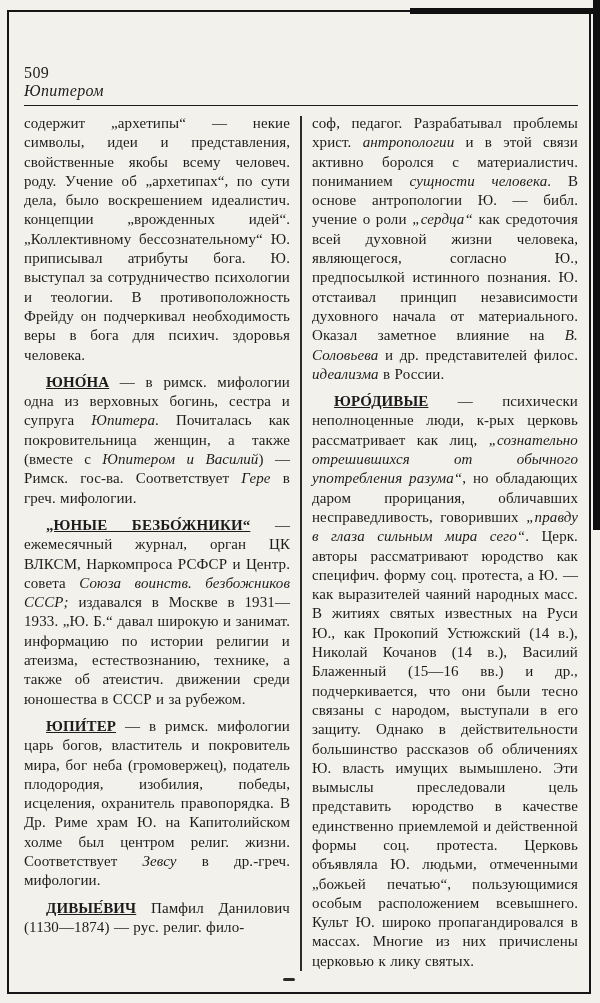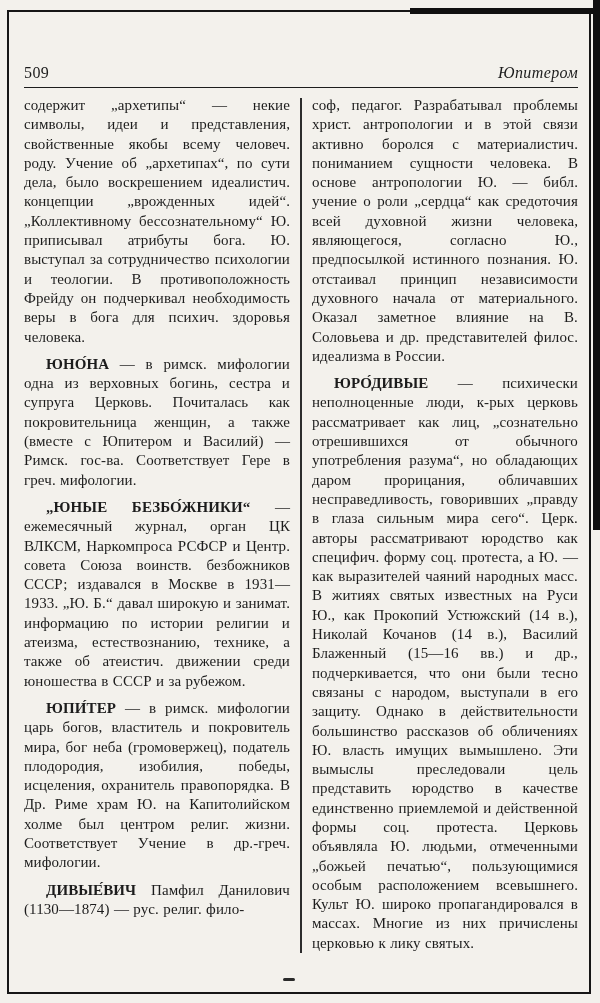--- a/index.html
+++ b/index.html
@@ -14,65 +14,65 @@
     position:absolute;left:7px;top:10px;right:9px;bottom:9px;
     border:2px solid #161616;pointer-events:none;
   }
   .edge-right{position:absolute;top:0;right:0;width:7px;height:530px;background:#101010;}
   .edge-top-right{position:absolute;top:8px;right:0;width:190px;height:6px;background:#101010;}
   .speck{position:absolute;left:283px;bottom:22px;width:12px;height:3px;background:#2a2a2a;border-radius:2px;}
 
   .content{position:absolute;left:24px;right:22px;top:64px;bottom:26px;}
 
   .header{
-    display:flex;justify-content:space-between;align-items:baseline;
-    font-size:16px;letter-spacing:.4px;
+    display:flex;justify-content:flex-end;align-items:baseline;
+    font-size:16px;letter-spacing:.4px;flex-direction:column;
   }
   .running-title{font-style:italic;}
   .header-rule{border:0;border-top:1.6px solid #1d1d1d;margin:5px 0 8px 0;}
 
   .columns{display:flex;justify-content:space-between;align-items:stretch;}
   .col{width:266px;}
   .divider{width:1.3px;background:#2c2c2c;margin:2px 0 0 0;}
 
   .col p{
     margin:0;
     text-align:justify;
     font-size:15px;
     line-height:19.3px;
     letter-spacing:.1px;
     word-spacing:.5px;
   }
   .col p.indent{text-indent:22px;}
   .col p.entry{margin-top:8px;}
-  .b{font-weight:bold;}
-  .i{}
+  .b{font-weight:bold;text-decoration:underline;}
+  .i{font-style:italic;}
 </style>
 </head>
 <body>
 
 <div class="page">
   <div class="frame"></div>
   <div class="edge-right"></div>
   <div class="edge-top-right"></div>
   <div class="speck"></div>
 
   <div class="content">
     <div class="header">
       <span class="page-number">509</span>
       <span class="running-title">Юпитером</span>
     </div>
     <hr class="header-rule">
 
     <div class="columns">
       <div class="col" id="col-left">
           <p><span>содержит „архетипы“ — некие символы, идеи и представления, свойственные якобы всему человеч. роду. Учение об „архетипах“, по сути дела, было воскрешением идеалистич. концепции „врожденных идей“. „Коллективному бессознательному“ Ю. приписывал атрибуты бога. Ю. выступал за сотрудничество психологии и теологии. В противоположность Фрейду он подчеркивал необходимость веры в бога для психич. здоровья человека.</span></p>
-          <p class="indent entry"><span class="b">ЮНО́НА</span><span> — в римск. мифологии одна из верховных богинь, сестра и супруга </span><span class="i">Церковь</span><span>. Почиталась как покровительница женщин, а также (вместе с </span><span class="i">Юпитером и Василий</span><span>) — Римск. гос-ва. Соответствует </span><span class="i">Гере</span><span> в греч. мифологии.</span></p>
+          <p class="indent entry"><span class="b">ЮНО́НА</span><span> — в римск. мифологии одна из верховных богинь, сестра и супруга </span><span class="i">Юпитера</span><span>. Почиталась как покровительница женщин, а также (вместе с </span><span class="i">Юпитером и Василий</span><span>) — Римск. гос-ва. Соответствует </span><span class="i">Гере</span><span> в греч. мифологии.</span></p>
           <p class="indent entry"><span class="b">„ЮНЫЕ БЕЗБО́ЖНИКИ“</span><span> — ежемесячный журнал, орган ЦК ВЛКСМ, Наркомпроса РСФСР и Центр. совета </span><span class="i">Союза воинств. безбожников СССР;</span><span> издавался в Москве в 1931—1933. „Ю. Б.“ давал широкую и занимат. информацию по истории религии и атеизма, естествознанию, технике, а также об атеистич. движении среди юношества в СССР и за рубежом.</span></p>
-          <p class="indent entry"><span class="b">ЮПИ́ТЕР</span><span> — в римск. мифологии царь богов, властитель и покровитель мира, бог неба (громовержец), податель плодородия, изобилия, победы, исцеления, охранитель правопорядка. В Др. Риме храм Ю. на Капитолийском холме был центром религ. жизни. Соответствует </span><span class="i">Учение</span><span> в др.-греч. мифологии.</span></p>
+          <p class="indent entry"><span class="b">ЮПИ́ТЕР</span><span> — в римск. мифологии царь богов, властитель и покровитель мира, бог неба (громовержец), податель плодородия, изобилия, победы, исцеления, охранитель правопорядка. В Др. Риме храм Ю. на Капитолийском холме был центром религ. жизни. Соответствует </span><span class="i">Зевсу</span><span> в др.-греч. мифологии.</span></p>
           <p class="indent entry"><span class="b">ДИВЫЕ́ВИЧ</span><span> Памфил Данилович (1130—1874) — рус. религ. фило-</span></p>
         </div>
       <div class="divider"></div>
       <div class="col" id="col-right">
           <p><span>соф, педагог. Разрабатывал проблемы христ. </span><span class="i">антропологии</span><span> и в этой связи активно боролся с материалистич. пониманием </span><span class="i">сущности человека</span><span>. В основе антропологии Ю. — библ. учение о роли </span><span class="i">„сердца“</span><span> как средоточия всей духовной жизни человека, являющегося, согласно Ю., предпосылкой истинного познания. Ю. отстаивал принцип независимости духовного начала от материального. Оказал заметное влияние на </span><span class="i">В. Соловьева</span><span> и др. представителей филос. </span><span class="i">идеализма</span><span> в России.</span></p>
           <p class="indent entry"><span class="b">ЮРО́ДИВЫЕ</span><span> — психически неполноценные люди, к-рых церковь рассматривает как лиц, </span><span class="i">„сознательно отрешившихся от обычного употребления разума“</span><span>, но обладающих даром прорицания, обличавших несправедливость, говоривших </span><span class="i">„правду в глаза сильным мира сего“</span><span>. Церк. авторы рассматривают юродство как специфич. форму соц. протеста, а Ю. — как выразителей чаяний народных масс. В житиях святых известных на Руси Ю., как Прокопий Устюжский (14 в.), Николай Кочанов (14 в.), Василий Блаженный (15—16 вв.) и др., подчеркивается, что они были тесно связаны с народом, выступали в его защиту. Однако в действительности большинство рассказов об обличениях Ю. власть имущих вымышлено. Эти вымыслы преследовали цель представить юродство в качестве единственно приемлемой и действенной формы соц. протеста. Церковь объявляла Ю. людьми, отмеченными „божьей печатью“, пользующимися особым расположением всевышнего. Культ Ю. широко пропагандировался в массах. Многие из них причислены церковью к лику святых.</span></p>
         </div>
     </div>
   </div>
 </div>

